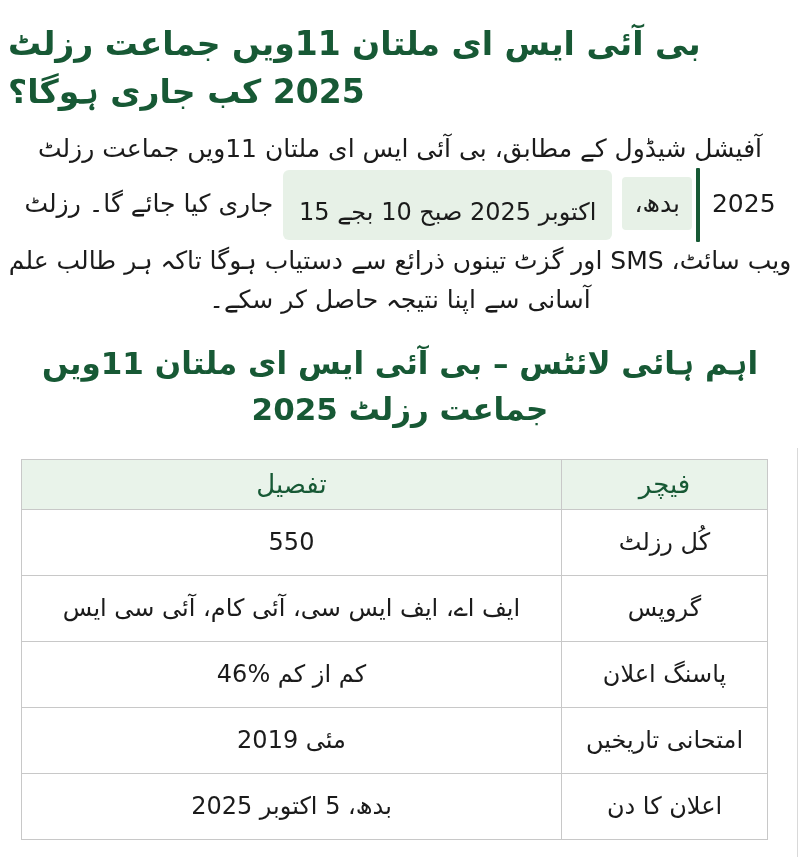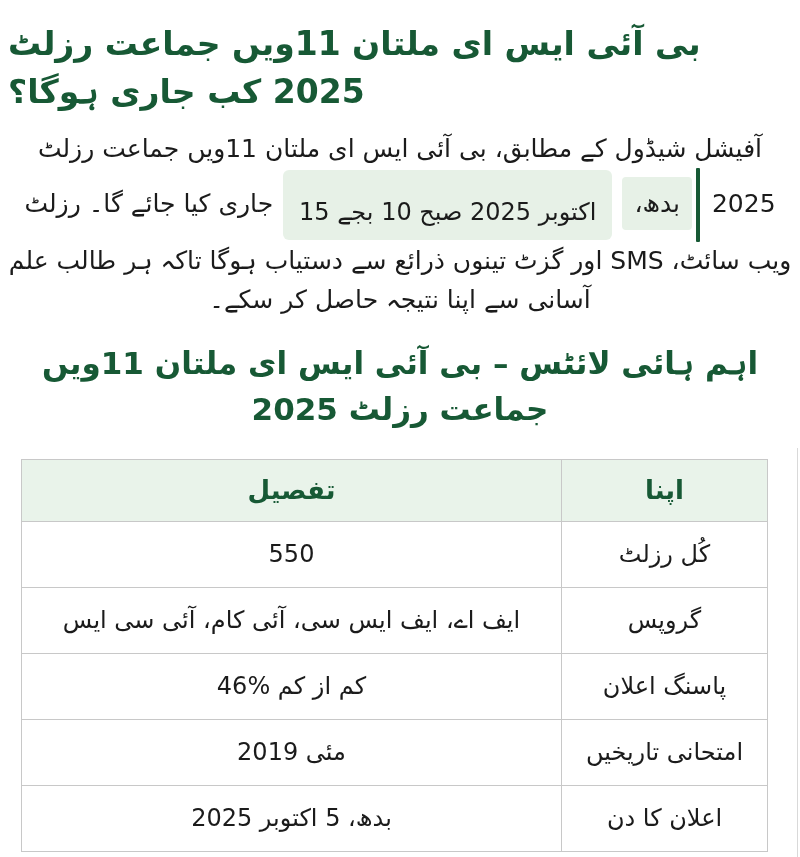--- a/index.html
+++ b/index.html
@@ -55,22 +55,22 @@
   }
   table.highlights col.col-feature{width:206px;}
   table.highlights col.col-detail{width:540px;}
   table.highlights th,table.highlights td{
     border:1px solid var(--border);
     text-align:center;vertical-align:middle;
     padding:8px 6px;
   }
   table.highlights thead th{
     background:var(--table-head-bg);
-    color:var(--green-dark);font-weight:bold;
-    height:62px;font-size:26px;margin-top:43px;
+    color:var(--green-dark);font-weight:normal;
+    height:50px;font-size:26px;margin-top:43px;
   }
   table.highlights tbody td{height:66px;color:var(--ink);text-align:center;}
   .right-edge-line{
     position:absolute;top:448px;bottom:0;right:2px;width:1px;
     background:#d9d9d9;
   }
 </style>
 </head>
 <body>
 
@@ -82,21 +82,21 @@
 
   <h2 class="subtitle">اہم ہائی لائٹس – بی آئی ایس ای ملتان 11ویں جماعت رزلٹ 2025</h2>
 
   <table class="highlights">
     <colgroup>
       <col class="col-feature">
       <col class="col-detail">
     </colgroup>
     <thead>
       <tr>
-        <th>اپنا</th>
+        <th>فیچر</th>
         <th>تفصیل</th>
       </tr>
     </thead>
     <tbody>
       <tr>
         <td>کُل رزلٹ</td>
         <td>550</td>
       </tr>
       <tr>
         <td>گروپس</td>

